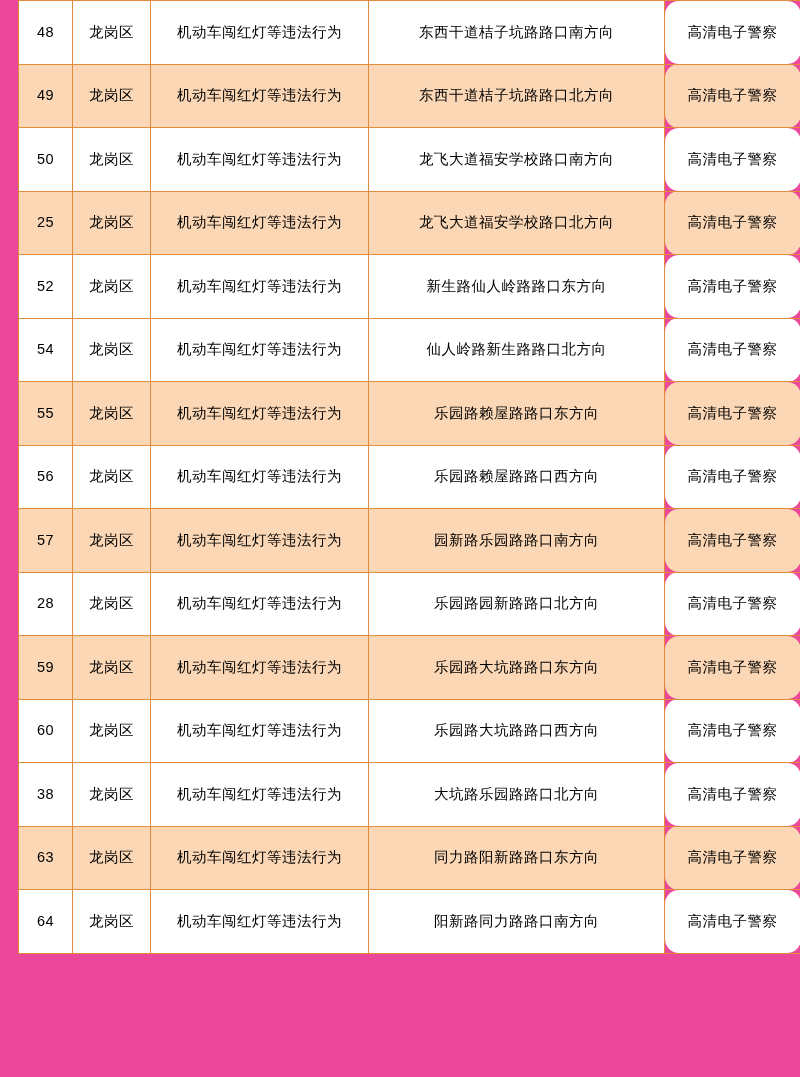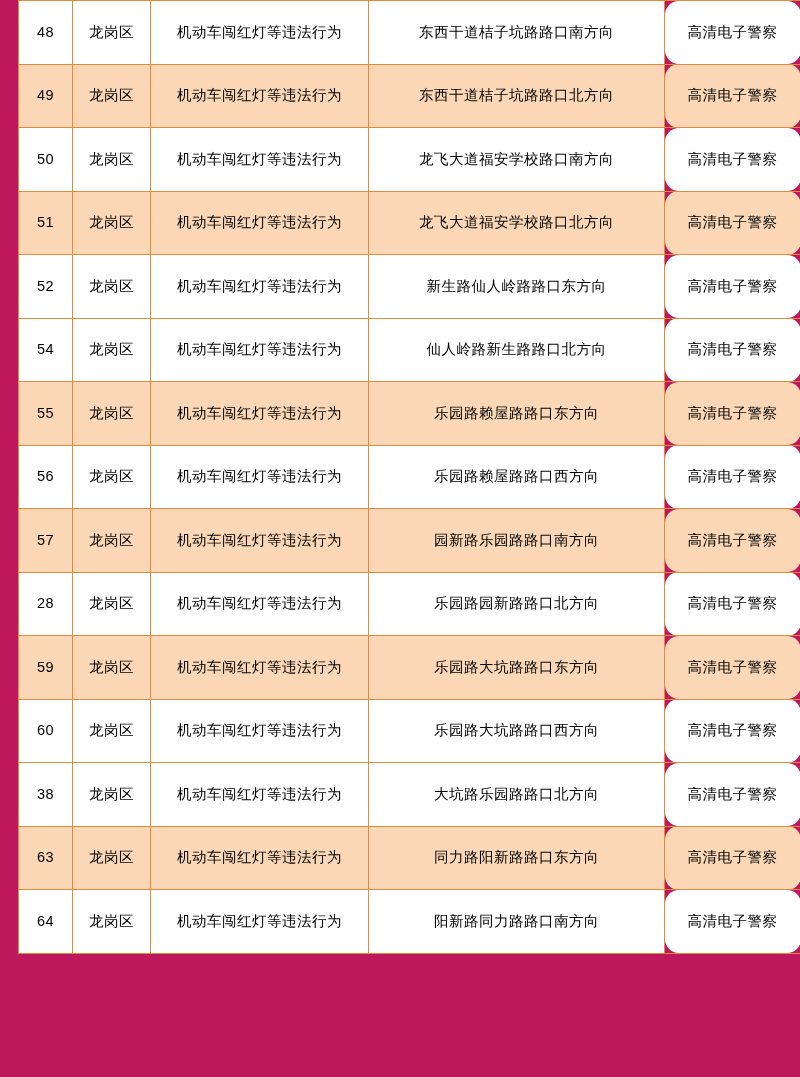--- a/index.html
+++ b/index.html
@@ -9,21 +9,21 @@
   }
   body {
     width: 800px;
     font-family: "Liberation Sans", "DejaVu Sans", sans-serif;
   }
   .page {
     width: 800px;
     height: 1077px;
     box-sizing: border-box;
     padding: 0 18px;
-    background: #be185d;
+    background: #ec4899;
     overflow: hidden;
   }
   table.data-table {
     width: 764px;
     border-collapse: collapse;
     table-layout: fixed;
   }
   table.data-table td {
     border: 1px solid #e28b3c;
     text-align: center;
@@ -73,21 +73,21 @@
           <td class="col-device cell-bold">高清电子警察</td>
         </tr>
         <tr class="row-odd">
           <td class="col-index cell-bold">50</td>
           <td class="col-district cell-bold">龙岗区</td>
           <td class="col-type cell-bold">机动车闯红灯等违法行为</td>
           <td class="col-location cell-bold">龙飞大道福安学校路口南方向</td>
           <td class="col-device cell-bold">高清电子警察</td>
         </tr>
         <tr class="row-even">
-          <td class="col-index cell-bold">51</td>
+          <td class="col-index cell-bold">25</td>
           <td class="col-district cell-bold">龙岗区</td>
           <td class="col-type cell-bold">机动车闯红灯等违法行为</td>
           <td class="col-location cell-bold">龙飞大道福安学校路口北方向</td>
           <td class="col-device cell-bold">高清电子警察</td>
         </tr>
         <tr class="row-odd">
           <td class="col-index cell-bold">52</td>
           <td class="col-district cell-bold">龙岗区</td>
           <td class="col-type cell-bold">机动车闯红灯等违法行为</td>
           <td class="col-location cell-bold">新生路仙人岭路路口东方向</td>

